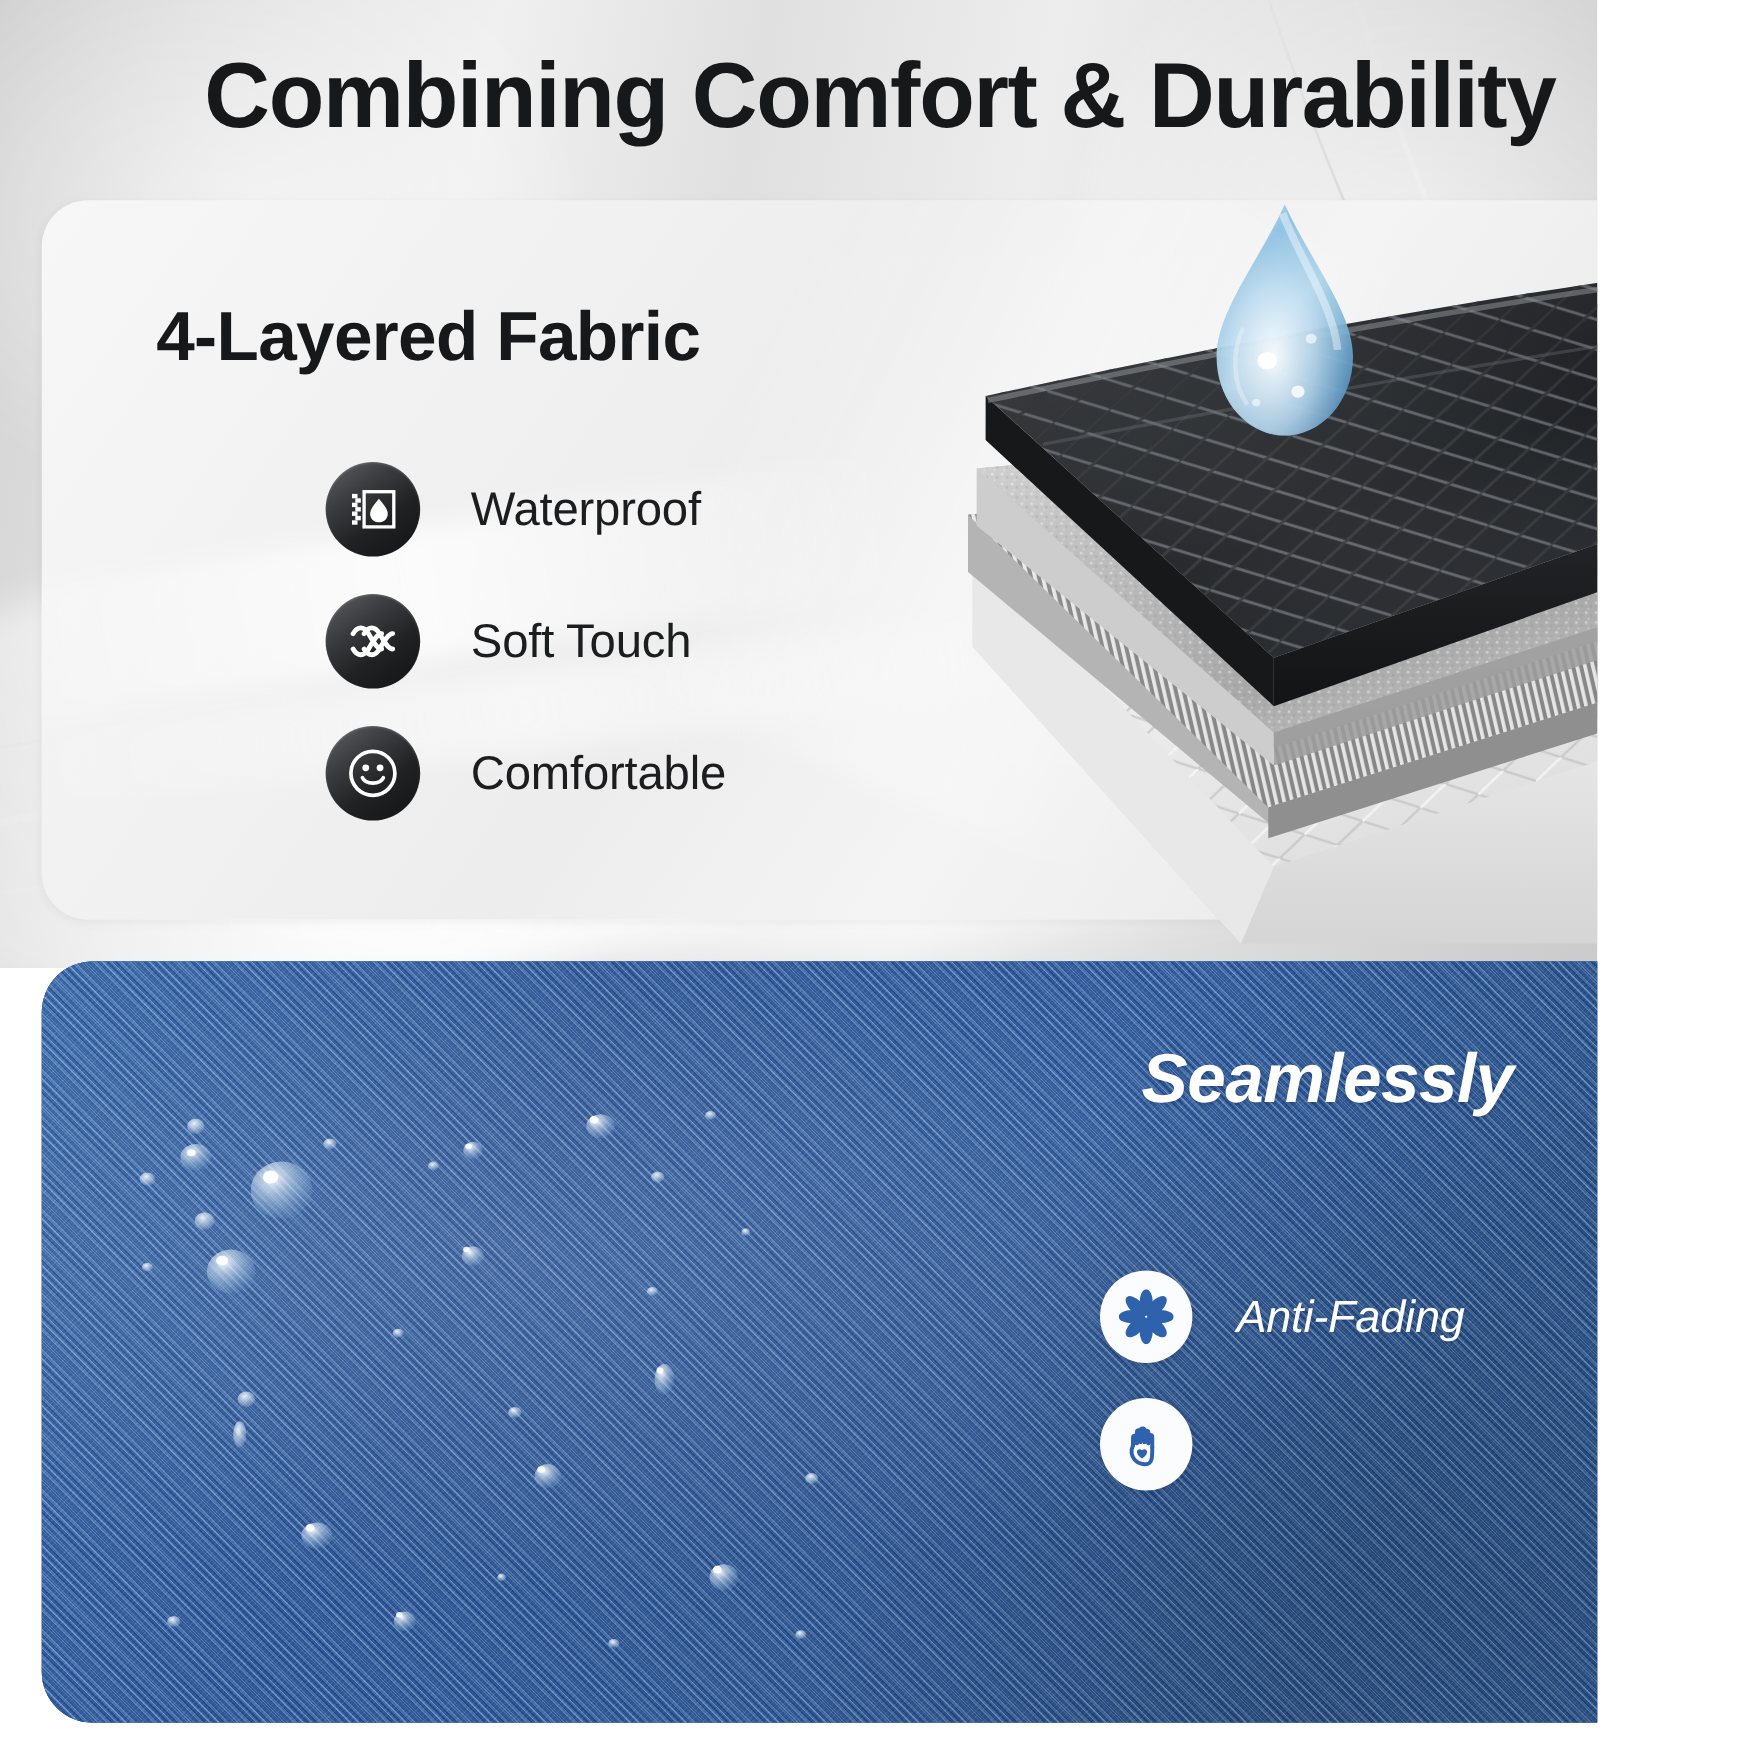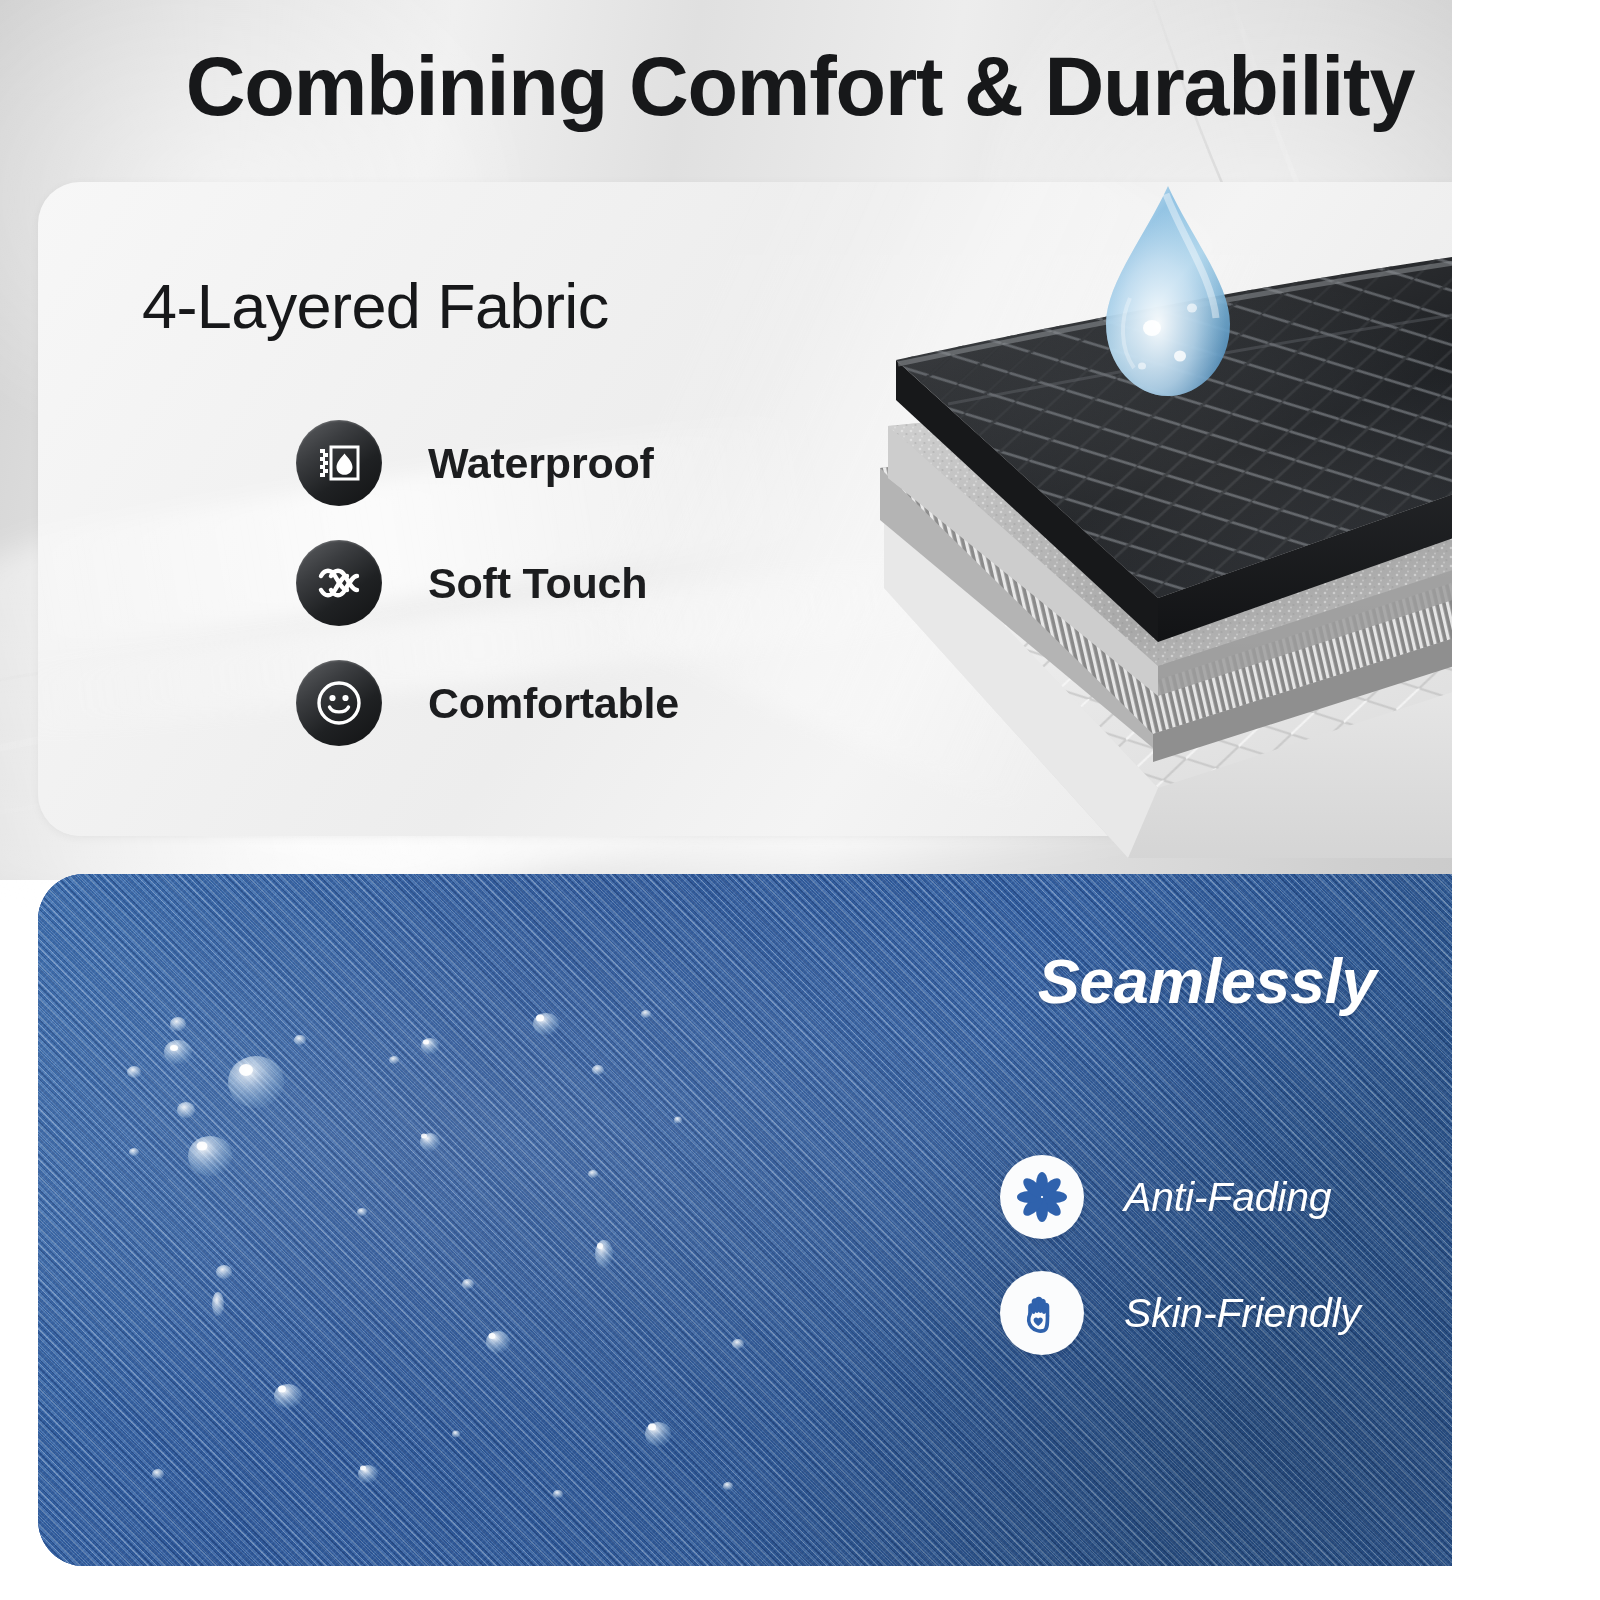--- a/index.html
+++ b/index.html
@@ -110,21 +110,21 @@
   .cw-streak {
     position: absolute;
     background: linear-gradient(90deg, rgba(255,255,255,0), rgba(255,255,255,.75), rgba(255,255,255,0));
     filter: blur(10px);
   }
 
   .card-title {
     position: absolute;
     left: 104px; top: 88px;
     font-size: 63px;
-    font-weight: 400;
+    font-weight: 700;
     letter-spacing: -0.6px;
     color: #17181a;
     white-space: nowrap;
   }
 
   .feature-list-dark {
     position: absolute;
     left: 258px; top: 232px;
   }
   .feat-row {
@@ -141,21 +141,21 @@
     background: linear-gradient(145deg, #5e6063 0%, #3a3c3f 32%, #1f2123 62%, #121314 100%);
     display: flex;
     align-items: center;
     justify-content: center;
     flex: 0 0 auto;
     box-shadow: inset 0 1px 2px rgba(255,255,255,.18);
   }
   .feat-label-dark {
     margin-left: 46px;
     font-size: 43px;
-    font-weight: 700;
+    font-weight: 400;
     color: #1c1d1f;
     letter-spacing: -0.2px;
     white-space: nowrap;
   }
 
   
   .fabric-art {
     position: absolute;
     left: 828px; top: 168px;
     width: 790px; height: 690px;
@@ -634,19 +634,18 @@
               <path d="M13 26 L13 19 C 13 16.5 16.5 16.5 16.5 19 L16.5 24"></path>
               <path d="M16.5 24 L16.5 14 C 16.5 11.5 20 11.5 20 14 L20 23"></path>
               <path d="M20 23 L20 12.5 C 20 10 23.5 10 23.5 12.5 L23.5 23"></path>
               <path d="M23.5 23 L23.5 14.5 C 23.5 12 27 12 27 14.5 L27 24"></path>
               <path d="M27 24 L27 18.5 C 27 16 30.5 16 30.5 18.5 L30.5 28"></path>
               <path d="M13 26 C 11 30.5 11.5 35.5 14.5 39 C 17.5 42.5 23 44 27 42.5 C 30.5 41 30.5 36 30.5 28"></path>
             </g>
             <path d="M21.2 30.5 C 19.4 28.8 16.6 29.6 16.6 32 C 16.6 34.6 19.8 36.8 21.2 38 C 22.6 36.8 25.8 34.6 25.8 32 C 25.8 29.6 23 28.8 21.2 30.5 Z" fill="#2f62ad"></path>
           </svg>
         </div>
-        <div class="feat-label-light">Skin-Friendly</div>
       </div>
 
     </div>
   </div>
 
 </div>
 
 </body></html>

